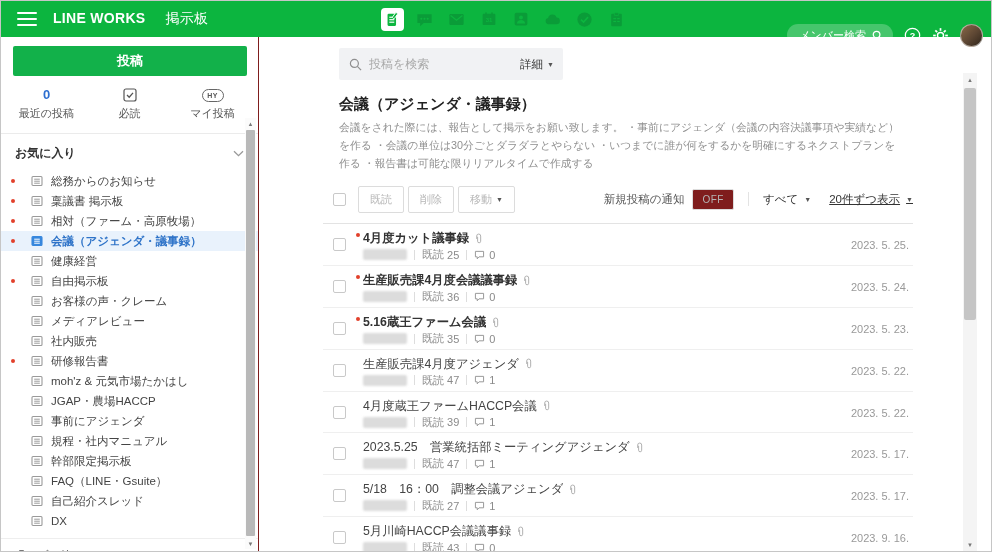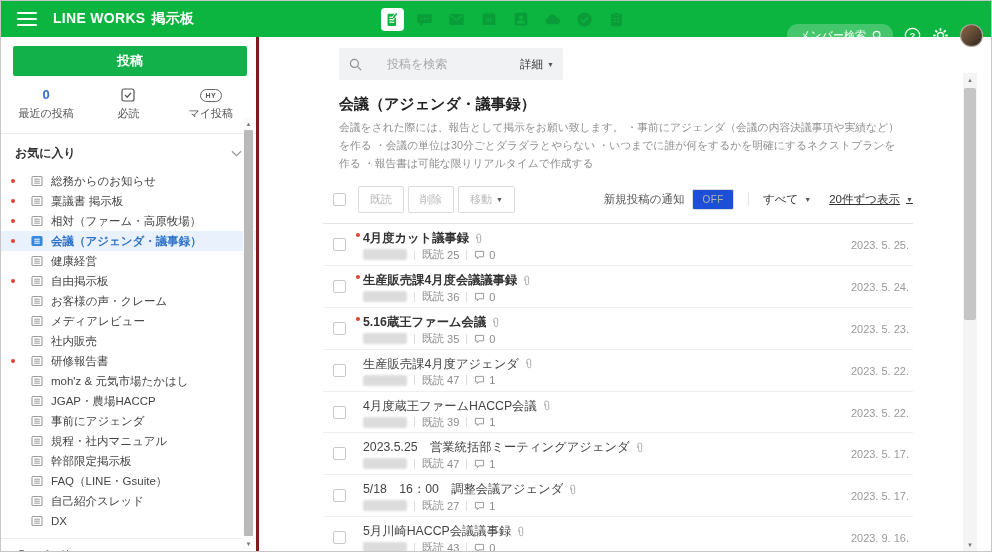--- a/index.html
+++ b/index.html
@@ -5,30 +5,30 @@
   * { margin:0; padding:0; box-sizing:border-box; }
   html,body { width:992px; height:552px; overflow:hidden; }
   body { font-family:"Liberation Sans","DejaVu Sans",sans-serif; background:#fff; position:relative; }
   .window { position:absolute; inset:0; border:1px solid #c6c6c6; overflow:hidden; background:#fff; }
 
   
   .header { position:absolute; top:0; left:0; right:0; height:36px; background:#0cb53f; display:flex; align-items:center; z-index:30; }
   .hamburger { width:20px; height:14px; margin:0 0 0 16px; display:flex; flex-direction:column; justify-content:space-between; cursor:pointer; }
   .hamburger span { display:block; height:2px; background:#fff; border-radius:1px; }
   .brand { margin-left:16px; color:#fff; font-size:14px; font-weight:bold; letter-spacing:.3px; white-space:nowrap; }
-  .brand .app-title { font-weight:bold; margin-left:6px; font-size:14px; }
+  .brand .app-title { font-weight:normal; margin-left:20px; font-size:14px; }
   .apps { position:absolute; left:380px; top:0; height:36px; display:flex; align-items:center; gap:9px; }
   .app-tile { width:23px; height:23px; border-radius:4px; display:flex; align-items:center; justify-content:center; cursor:pointer; }
   .app-tile.active { background:#fff; }
   .hdr-right { position:absolute; right:8px; top:16px; height:36px; display:flex; align-items:center; gap:11px; }
   .member-search { height:22px; padding:0 10px 0 12px; border-radius:11px; background:rgba(255,255,255,.24); color:#fff; font-size:11px; display:flex; align-items:center; gap:6px; cursor:pointer; white-space:nowrap; }
   .avatar { width:23px; height:23px; border-radius:50%; background:linear-gradient(135deg,#8a6a49 0%,#5b4532 55%,#2e241a 100%); border:1px solid rgba(255,255,255,.5); cursor:pointer; }
 
   
-  .sidebar { position:absolute; top:36px; left:0; width:258px; bottom:0; background:#fff; border-right:3px solid #7f1d1d; z-index:10; }
+  .sidebar { position:absolute; top:36px; left:0; width:258px; bottom:0; background:#fff; border-right:1px solid #7f1d1d; z-index:10; }
   .post-btn { display:block; width:234px; margin:9px 12px 0; height:30px; background:#12b14a; color:#fff; font-weight:bold; font-size:13px; border:none; border-radius:2px; cursor:pointer; font-family:inherit; }
   .stats { display:flex; padding:11px 4px 12px; }
   .stat { flex:1; text-align:center; cursor:pointer; }
   .stat-ico { height:16px; display:flex; align-items:center; justify-content:center; }
   .stat-value { font-size:13px; font-weight:bold; color:#2e6fd0; line-height:16px; }
   .stat-label { font-size:11px; color:#555; margin-top:3px; }
   .my-oval { display:inline-flex; align-items:center; justify-content:center; width:22px; height:13px; border:1px solid #666; border-radius:7px; font-size:7px; color:#555; font-weight:bold; letter-spacing:.5px; }
   .fav-head { border-top:1px solid #ebebeb; padding:11px 14px 6px; display:flex; align-items:center; }
   .fav-title { font-size:12px; font-weight:bold; color:#333; flex:1; }
   .nav-list { padding-top:3px; }
@@ -47,33 +47,33 @@
   .trash-label { font-size:11.5px; color:#444; }
   .side-scroll { position:absolute; top:81px; bottom:2px; right:2px; width:11px; background:#fbfbfb; z-index:12; }
   .side-scroll .thumb { position:absolute; top:12px; bottom:13px; left:1px; right:1px; background:#b9b9b9; border-radius:1px; }
   .scroll-arrow { position:absolute; left:0; right:0; height:11px; display:flex; align-items:center; justify-content:center; font-size:6px; color:#777; }
   .side-scroll .up { top:0; } .side-scroll .down { bottom:0; }
 
   
   .main { position:absolute; top:36px; left:259px; right:14px; bottom:0; background:#fff; overflow:hidden; }
   .main-inner { margin-left:63px; width:590px; }
   .search-bar { margin:11px 0 0 16px; width:224px; height:32px; background:#f1f2f4; border-radius:2px; display:flex; align-items:center; padding:0 9px 0 10px; }
-  .search-ph { flex:1; margin-left:25px; font-size:12px; color:#a8a8a8; }
+  .search-ph { flex:1; margin-left:7px; font-size:12px; color:#a8a8a8; }
   .detail-btn { font-size:11.5px; color:#333; display:flex; align-items:center; gap:4px; cursor:pointer; }
   .caret { font-size:7px; color:#555; line-height:1; }
   .board-title { margin:15px 0 5px 16px; font-size:15px; font-weight:bold; color:#222; }
   .board-desc { margin-left:16px; width:566px; font-size:10.8px; color:#8f8f8f; line-height:1.65; }
   .toolbar { margin-top:12px; height:30px; display:flex; align-items:center; }
   .checkbox { width:13px; height:13px; border:1px solid #c9c9c9; border-radius:2px; background:#fff; display:inline-block; cursor:pointer; }
   .toolbar .checkbox { margin-left:10px; }
   .tb-btns { display:flex; gap:4px; margin-left:12px; }
   .tb-btn { border:1px solid #dcdcdc; background:#fff; color:#b5b5b5; font-size:11px; padding:5px 11px; border-radius:2px; cursor:pointer; font-family:inherit; display:flex; align-items:center; gap:4px; }
   .tb-right { margin-left:auto; display:flex; align-items:center; }
   .notif-label { font-size:11.5px; color:#555; }
-  .off-btn { margin-left:8px; border:1px solid #dcdcdc; background:#1d4ed8; color:#b5b5b5; font-size:10px; letter-spacing:.5px; padding:4px 9px; border-radius:2px; cursor:pointer; font-family:inherit; }
+  .off-btn { margin-left:8px; border:1px solid #dcdcdc; background:#7f1d1d; color:#b5b5b5; font-size:10px; letter-spacing:.5px; padding:4px 9px; border-radius:2px; cursor:pointer; font-family:inherit; }
   .vdiv { width:1px; height:14px; background:#e3e3e3; margin:0 14px; }
   .drop { font-size:11.5px; color:#333; display:flex; align-items:center; gap:6px; cursor:pointer; }
   .drop + .drop { margin-left:18px;text-decoration:underline; }
   .post-list { margin-top:9px; border-top:1px solid #e3e3e3; }
   .post-row { position:relative; height:41.8px; border-bottom:1px solid #efefef; }
   .post-row .checkbox { position:absolute; left:10px; top:14px; }
   .post-row .dot { display:none; position:absolute; left:33px; top:9px; width:4px; height:4px; border-radius:50%; background:#e2402b; }
   .post-row.unread .dot { display:block; }
   .post-title-line { position:absolute; left:40px; top:6px; display:flex; align-items:center; gap:5px; max-width:440px; }
   .post-title { font-size:12.3px; color:#444; white-space:nowrap; overflow:hidden; text-overflow:ellipsis; cursor:pointer; }

